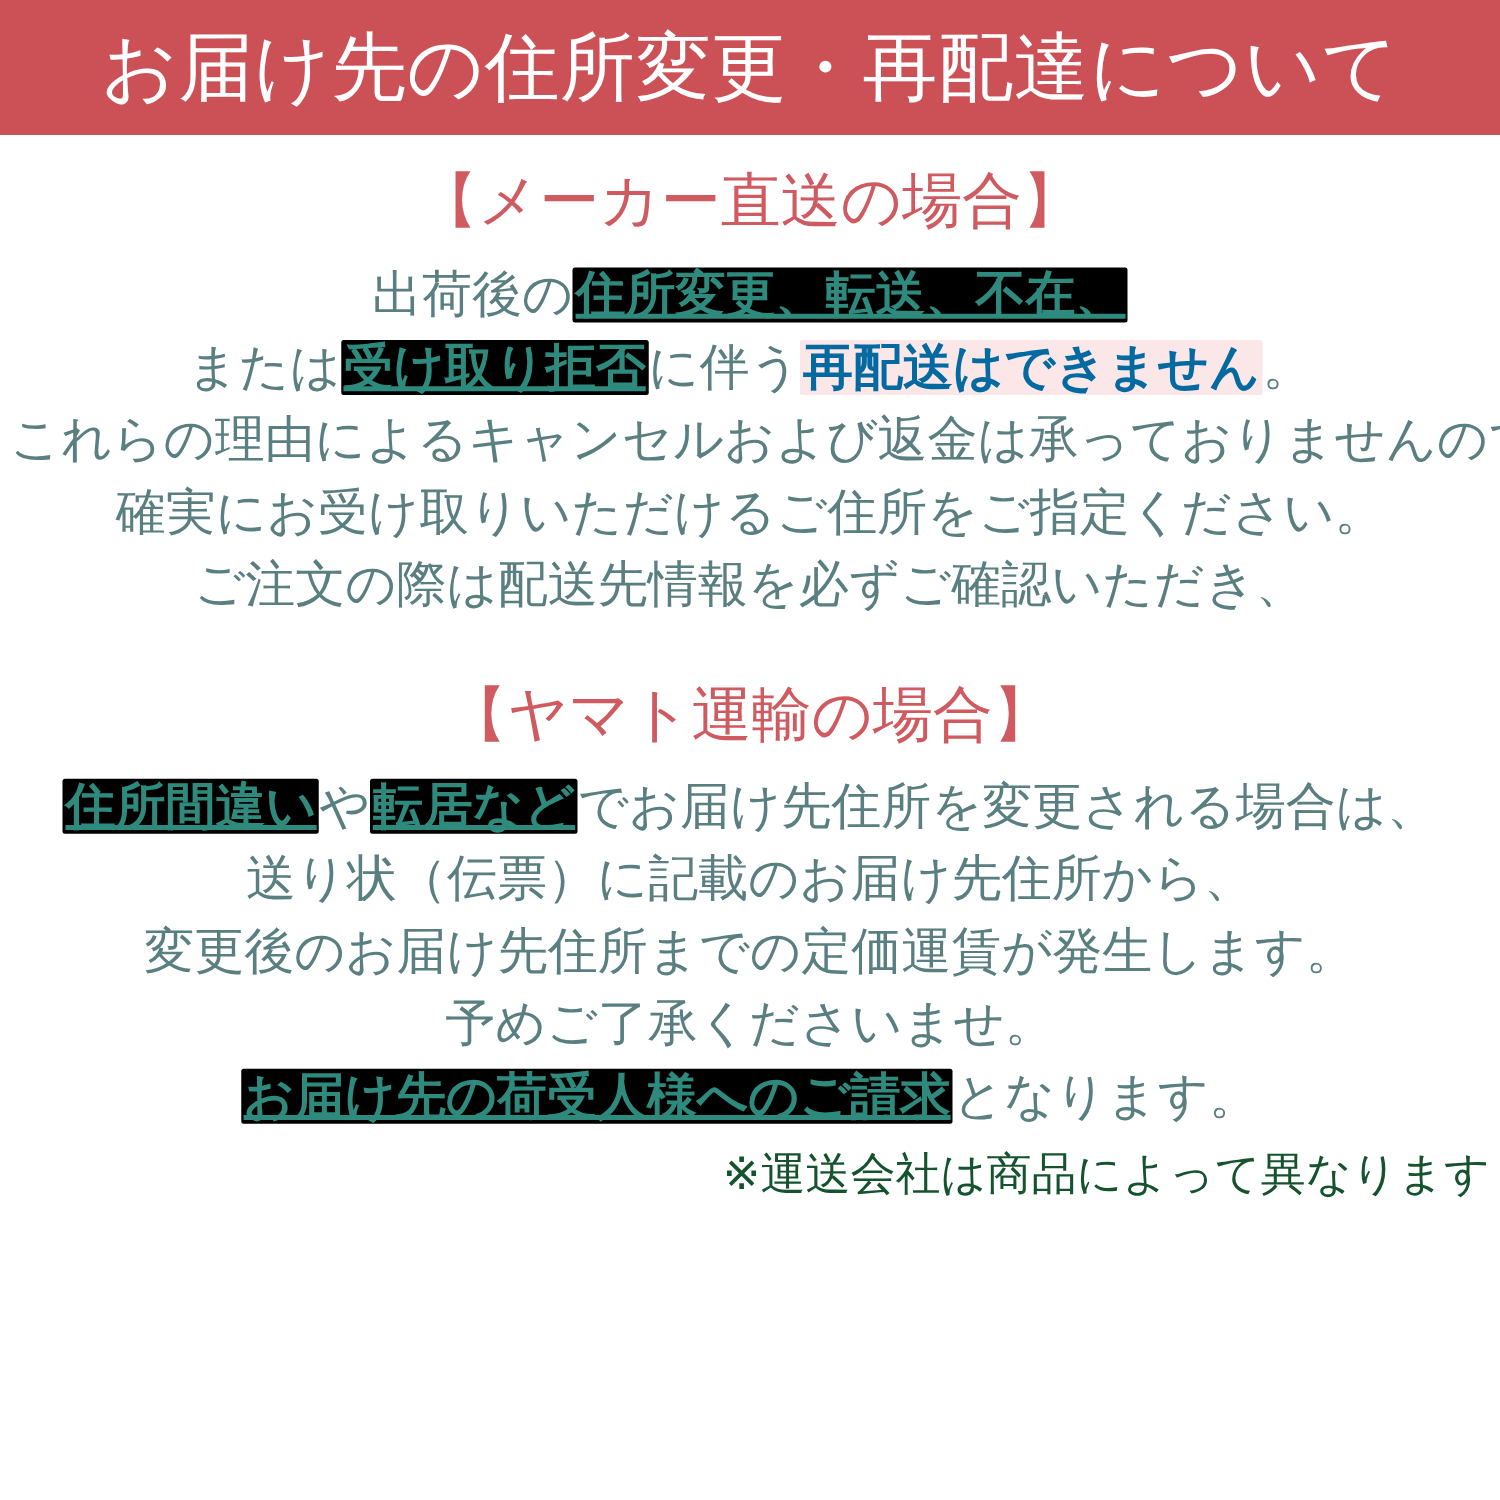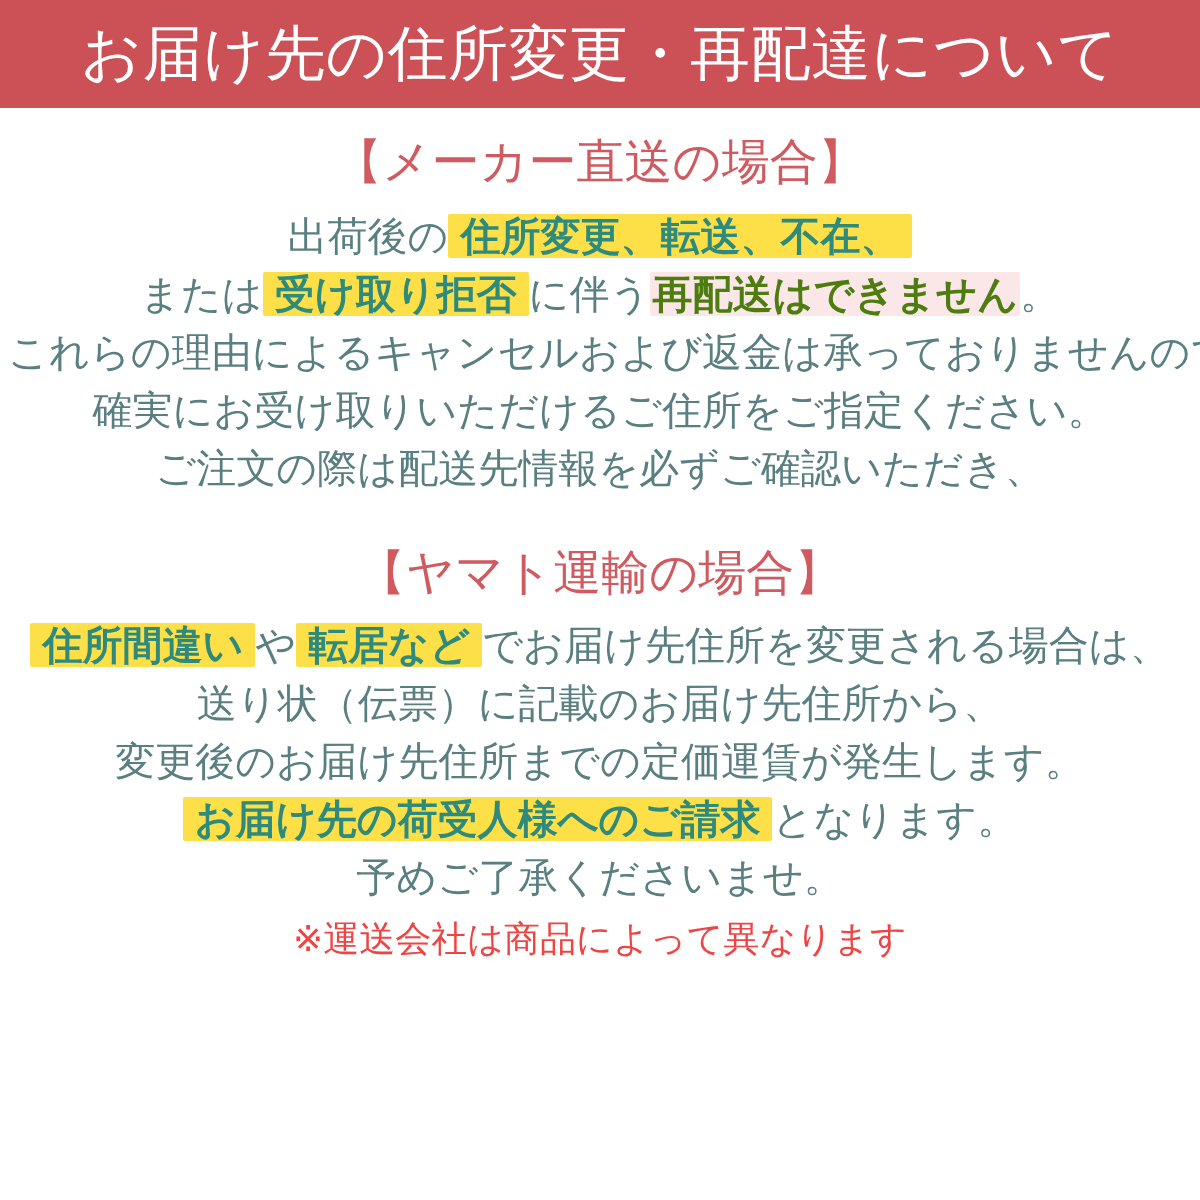--- a/index.html
+++ b/index.html
@@ -51,42 +51,44 @@
   }
   .line {
     color: #5a7f80;
     font-size: 40px;
     line-height: 1.45;
     white-space: nowrap;
     margin: 0;
   }
   .hl-green {
     color: #2f8a7e;
-    background: #fde047;
+    background: #000000;
     font-weight: 700;
-    padding: 0 12px;
+    padding: 0 2px;
     border-radius: 2px;
+    text-decoration: underline;
   }
   .hl-pink {
-    color: #4d7c0f;
+    color: #0369a1;
     background: #fbe6e8;
     font-weight: 700;
     padding: 0 2px;
     border-radius: 2px;
   }
   .plain-green {
     color: #5a7f80;
     margin-top: 45px;
   }
   .footnote {
-    color: #ef4444;
+    color: #14532d;
     font-size: 36px;
     line-height: 1.3;
     margin-top: 10px;
     white-space: nowrap;
+    text-align: right;
   }
   .block {
     margin-top: 6px;
   }
 </style>
 </head>
 <body>
 
 <div class="page">
 
@@ -122,23 +124,23 @@
       <p class="line">
         <span class="hl-green">住所間違い</span><span class="plain-green">や</span><span class="hl-green">転居など</span><span class="plain-green">でお届け先住所を変更される場合は、</span>
       </p>
       <p class="line">
         <span class="plain-green">送り状（伝票）に記載のお届け先住所から、</span>
       </p>
       <p class="line">
         <span class="plain-green">変更後のお届け先住所までの定価運賃が発生します。</span>
       </p>
       <p class="line">
-        <span class="hl-green">お届け先の荷受人様へのご請求</span><span class="plain-green">となります。</span>
+        <span class="plain-green">予めご了承くださいませ。</span>
       </p>
       <p class="line">
-        <span class="plain-green">予めご了承くださいませ。</span>
+        <span class="hl-green">お届け先の荷受人様へのご請求</span><span class="plain-green">となります。</span>
       </p>
     </div>
 
     <div class="footnote">※運送会社は商品によって異なります</div>
 
   </div>
 </div>
 
 </body></html>

